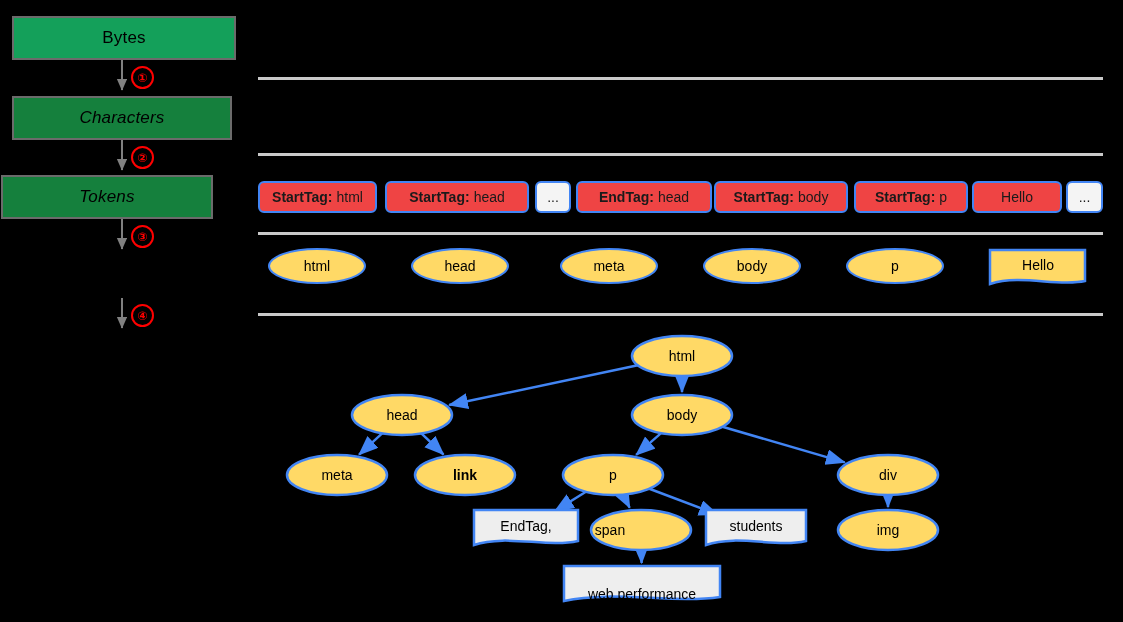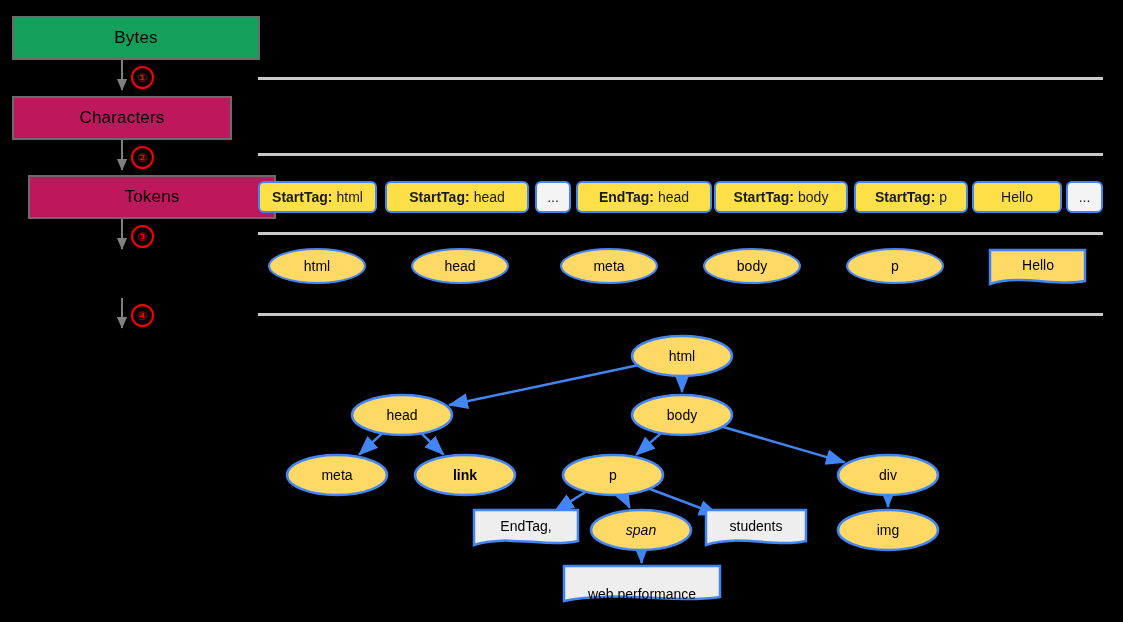--- a/index.html
+++ b/index.html
@@ -32,21 +32,21 @@
     box-sizing: border-box;
     border: 2px solid #6b6b6b;
     display: flex;
     align-items: center;
     justify-content: center;
     font-size: 17px;
     color: #000000;
     letter-spacing: .2px;
   }
   .pipe-box.green  { background: #14a05a; }
-  .pipe-box.blue   { background: #be185d; }
+  .pipe-box.blue   { background: #15803d; font-style: italic; }
   .pipe-box.yellow { background: #ffd966; }
 
   
   .step-badge {
     position: absolute;
     width: 19px;
     height: 19px;
     border-radius: 50%;
     border: 2px solid #ff0000;
     background: #000000;
@@ -67,21 +67,21 @@
     background: #c9c9c9;
   }
 
   
   .token {
     position: absolute;
     box-sizing: border-box;
     height: 32px;
     border: 2px solid #4285f4;
     border-radius: 6px;
-    background: #fde047;
+    background: #ef4444;
     display: flex;
     align-items: center;
     justify-content: center;
     font-size: 14px;
     color: #1a1a1a;
     white-space: nowrap;
     padding: 0 6px;
   }
   .token.muted { background: #f4f4f4; }
   .token b { font-weight: bold; margin-right: 4px; }
@@ -155,23 +155,23 @@
         <ellipse cx="613" cy="475" rx="50" ry="20" fill="#ffd966" stroke="#4285f4" stroke-width="2.5"></ellipse>
         <ellipse cx="888" cy="475" rx="50" ry="20" fill="#ffd966" stroke="#4285f4" stroke-width="2.5"></ellipse>
         <path d="M474,510 L578,510 L578,541 C546.8,548 507.28,534 474,545 Z" fill="#eeeeee" stroke="#4285f4" stroke-width="2.5"></path>
         <ellipse cx="641" cy="530" rx="50" ry="20" fill="#ffd966" stroke="#4285f4" stroke-width="2.5"></ellipse>
         <path d="M706,510 L806,510 L806,541 C776,548 738,534 706,545 Z" fill="#eeeeee" stroke="#4285f4" stroke-width="2.5"></path>
         <ellipse cx="888" cy="530" rx="50" ry="20" fill="#ffd966" stroke="#4285f4" stroke-width="2.5"></ellipse>
         <path d="M564,566 L720,566 L720,597 C673.2,604 613.92,590 564,601 Z" fill="#eeeeee" stroke="#4285f4" stroke-width="2.5"></path>
       </g>
   </svg>
 
-  <div class="pipe-box green" style="left:12px;top:16px;width:248px;height:44px;">Bytes</div>
+  <div class="pipe-box green" style="left:12px;top:16px;width:224px;height:44px;">Bytes</div>
   <div class="pipe-box blue" style="left:12px;top:96px;width:220px;height:44px;">Characters</div>
-  <div class="pipe-box blue" style="left:28px;top:175px;width:248px;height:44px;">Tokens</div>
+  <div class="pipe-box blue" style="left:1px;top:175px;width:212px;height:44px;">Tokens</div>
 
   <div class="step-badge" style="left:131px;top:66px;">①</div>
   <div class="step-badge" style="left:131px;top:146px;">②</div>
   <div class="step-badge" style="left:131px;top:225px;">③</div>
   <div class="step-badge" style="left:131px;top:304px;">④</div>
 
   <div class="divider" style="left:258px;top:77px;width:845px;"></div>
   <div class="divider" style="left:258px;top:153px;width:845px;"></div>
   <div class="divider" style="left:258px;top:232px;width:845px;"></div>
   <div class="divider" style="left:258px;top:313px;width:845px;"></div>
@@ -221,19 +221,19 @@
 
   <div id="tree-labels">
       <div class="tree-label" style="left: 682px; top: 356px;">html</div>
       <div class="tree-label" style="left: 402px; top: 415px;">head</div>
       <div class="tree-label" style="left: 682px; top: 415px;">body</div>
       <div class="tree-label" style="left: 337px; top: 475px;">meta</div>
       <div class="tree-label" style="left: 465px; top: 475px; font-weight: bold;">link</div>
       <div class="tree-label" style="left: 613px; top: 475px;">p</div>
       <div class="tree-label" style="left: 888px; top: 475px;">div</div>
       <div class="tree-label" style="left: 526px; top: 526px;">EndTag,</div>
-      <div class="tree-label" style="left: 641px; top: 530px; font-style: italic;">span</div>
+      <div class="tree-label" style="left: 610px; top: 530px;">span</div>
       <div class="tree-label" style="left: 756px; top: 526px;">students</div>
       <div class="tree-label" style="left: 888px; top: 530px;">img</div>
       <div class="tree-label" style="left: 642px; top: 582px; margin-top: 12px;">web performance</div>
     </div>
 
 </div>
 
 </body></html>

